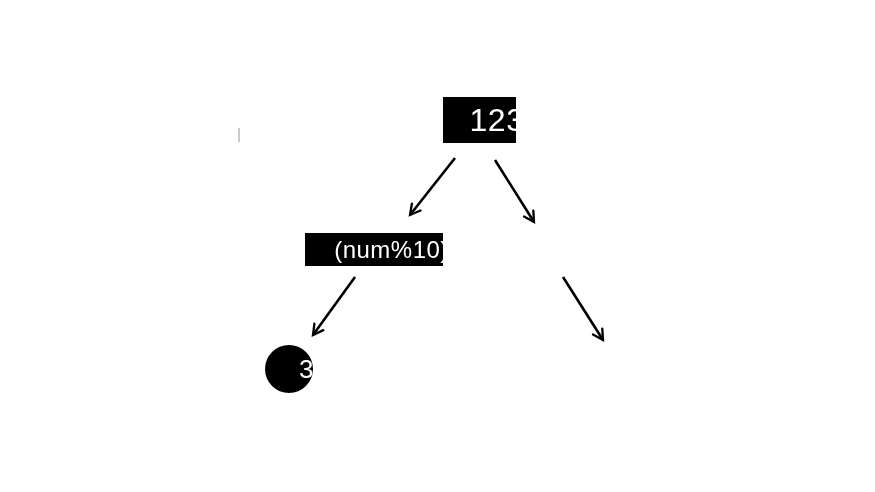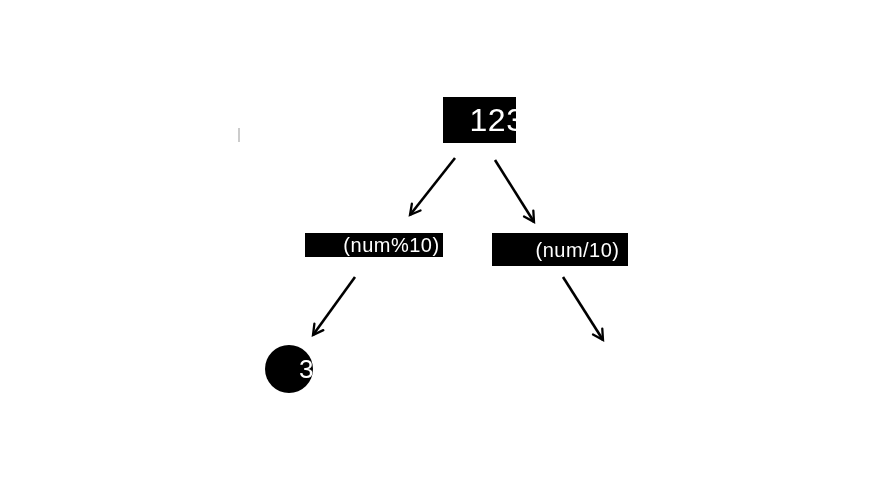--- a/index.html
+++ b/index.html
@@ -40,22 +40,22 @@
     user-select:none;
     padding-left:35px;
   }
   .node-root{
     left:443px;top:97px;
     width:73px;height:46px;
     font-size:32px;
   }
   .node-mod{
     left:305px;top:233px;
-    width:138px;height:24px;
-    font-size:20px;
+    width:138px;height:33px;
+    font-size:24px;
   }
   .node-div{
     left:492px;top:233px;
     width:136px;height:33px;
     font-size:20px;
   }
   .leaf{
     border-radius:50%;
     width:48px;height:48px;
     font-size:26px;
@@ -83,20 +83,19 @@
     <line x1="455" y1="158" x2="410" y2="215" stroke="#000000" stroke-width="2.6" marker-end="url(#arrowhead)"></line>
     <line x1="495" y1="160" x2="534" y2="222" stroke="#000000" stroke-width="2.6" marker-end="url(#arrowhead)"></line>
     <line x1="355" y1="277" x2="313" y2="335" stroke="#000000" stroke-width="2.6" marker-end="url(#arrowhead)"></line>
     <line x1="563" y1="277" x2="603" y2="340" stroke="#000000" stroke-width="2.6" marker-end="url(#arrowhead)"></line>
   </svg>
 
   <div class="node node-root">123</div>
 
   <div class="node node-mod">(num%10)</div>
 
-  <div class="node node-div">(num/10)</div>
 
   <div class="node leaf leaf-mod">3</div>
 
 
   <div class="cursor-artifact"></div>
 
 </div>
 
 </body></html>

